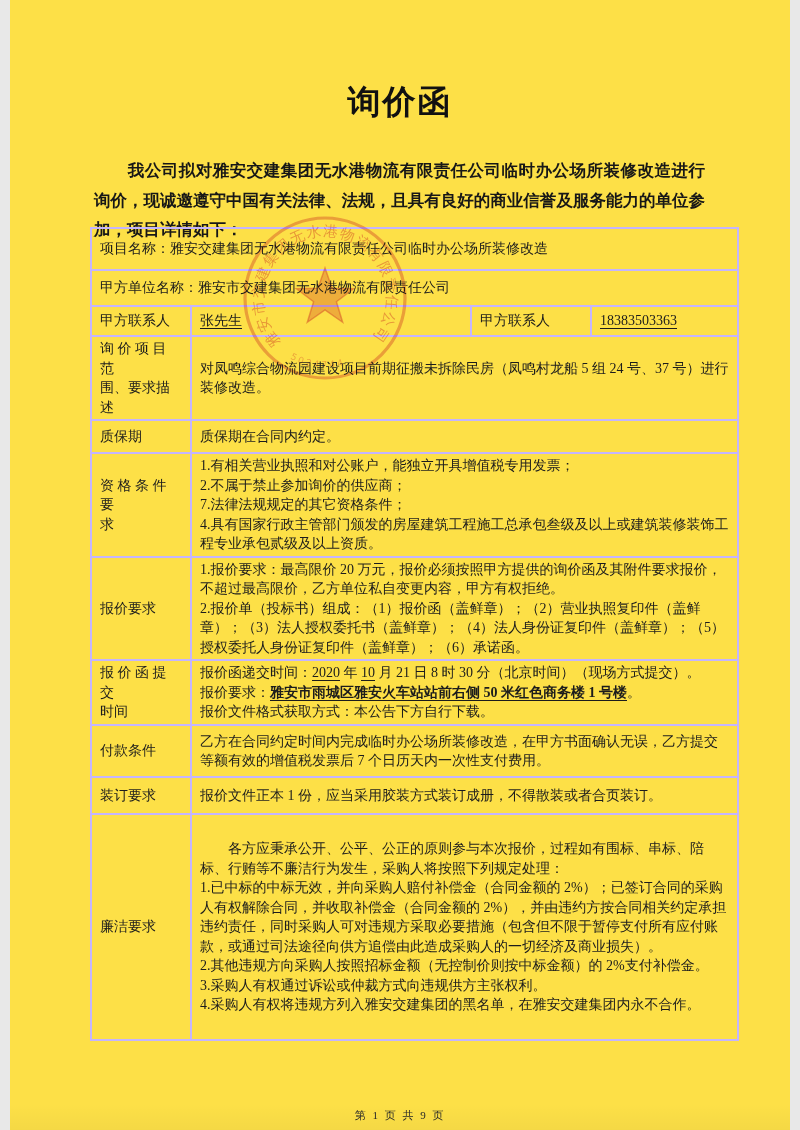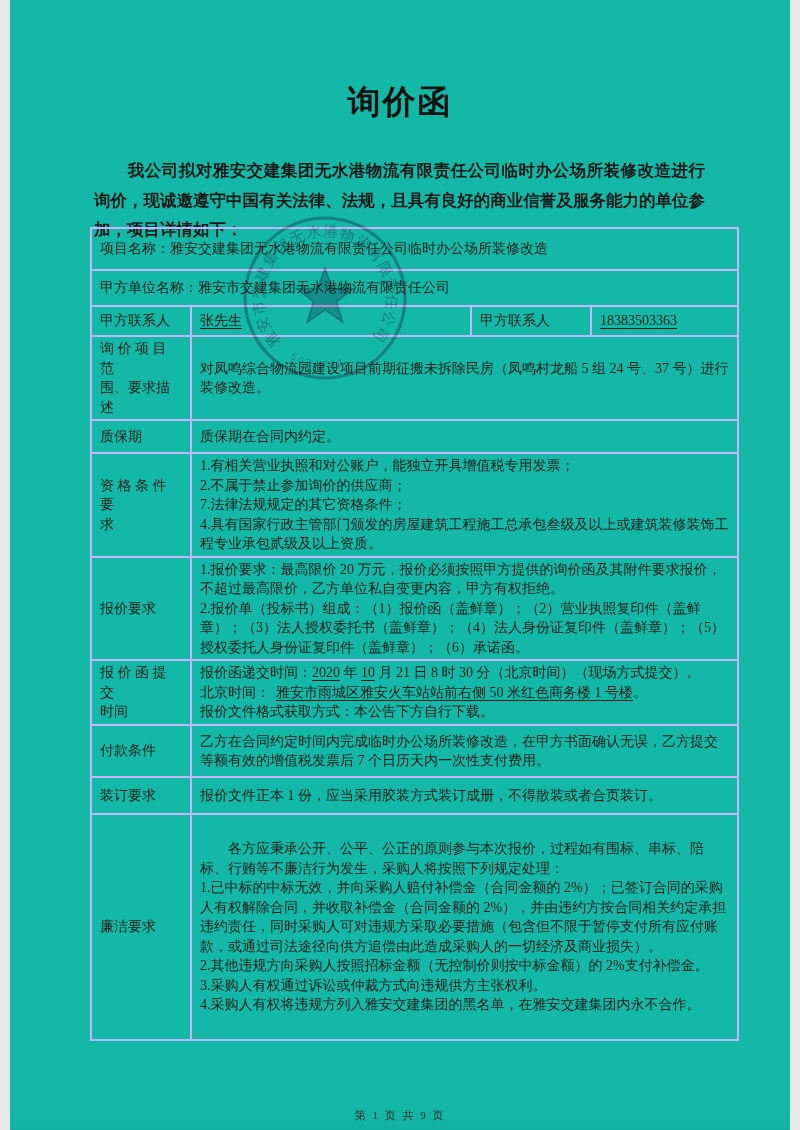--- a/index.html
+++ b/index.html
@@ -1,21 +1,21 @@
 <!DOCTYPE html>
 <html><head>
 <meta charset="utf-8">
 <style>
   html,body{margin:0;padding:0;}
   body{background:#e8e8e8;}
   .page{
     position:relative;
     width:780px;height:1130px;
     margin:0 auto;
-    background:#14b8a6;
+    background:#fde047;
     overflow:hidden;
     font-family:"Liberation Serif","DejaVu Serif",serif;
     color:#1c1c1c;
   }
   .page::after{ 
     content:"";position:absolute;left:0;right:0;bottom:0;height:26px;
     background:linear-gradient(to bottom,rgba(0,0,0,0),rgba(0,0,0,0.035));
     pointer-events:none;
   }
   .title{
@@ -43,21 +43,21 @@
     overflow:hidden;
   }
   td.lbl{
     padding:2px 4px 2px 7px;
     white-space:pre-line;
   }
   td.vtop{vertical-align:top;padding-top:20px;}
   .ln{margin:0;}
   .indent{text-indent:2em;}
   .u{text-decoration:underline;text-underline-offset:3px;}
-  .b{font-weight:400;margin-left:6px;}
+  .b{font-weight:700;}
   .footer{
     position:absolute;left:0;right:0;top:1108px;
     text-align:center;
     font-size:11px;letter-spacing:2px;color:#2a2a2a;
   }
   .stamp{
     position:absolute;left:225px;top:208px;
     width:180px;height:180px;
     mix-blend-mode:multiply;
     opacity:0.85;
@@ -127,21 +127,21 @@
         <div class="ln">1.报价要求：最高限价 20 万元，报价必须按照甲方提供的询价函及其附件要求报价，不超过最高限价，乙方单位私自变更内容，甲方有权拒绝。</div>
         <div class="ln">2.报价单（投标书）组成：（1）报价函（盖鲜章）；（2）营业执照复印件（盖鲜章）；（3）法人授权委托书（盖鲜章）；（4）法人身份证复印件（盖鲜章）；（5）授权委托人身份证复印件（盖鲜章）；（6）承诺函。</div>
       </td>
     </tr>
 
     <tr style="height:65px">
       <td class="lbl">报 价 函 提 交
 时间</td>
       <td colspan="3">
         <div class="ln"><span>报价函递交时间：</span><span class="u">2020</span><span> 年 </span><span class="u">10</span><span> 月 21 日 8 时 30 分（北京时间）（现场方式提交）。</span></div>
-        <div class="ln"><span>北京时间：</span><span class="u b">雅安市雨城区雅安火车站站前右侧 50 米红色商务楼 1 号楼</span><span>。</span></div>
+        <div class="ln"><span>报价要求：</span><span class="u b">雅安市雨城区雅安火车站站前右侧 50 米红色商务楼 1 号楼</span><span>。</span></div>
         <div class="ln">报价文件格式获取方式：本公告下方自行下载。</div>
       </td>
     </tr>
 
     <tr style="height:52px">
       <td class="lbl">付款条件</td>
       <td colspan="3">乙方在合同约定时间内完成临时办公场所装修改造，在甲方书面确认无误，乙方提交等额有效的增值税发票后 7 个日历天内一次性支付费用。</td>
     </tr>
 
     <tr style="height:37px">

